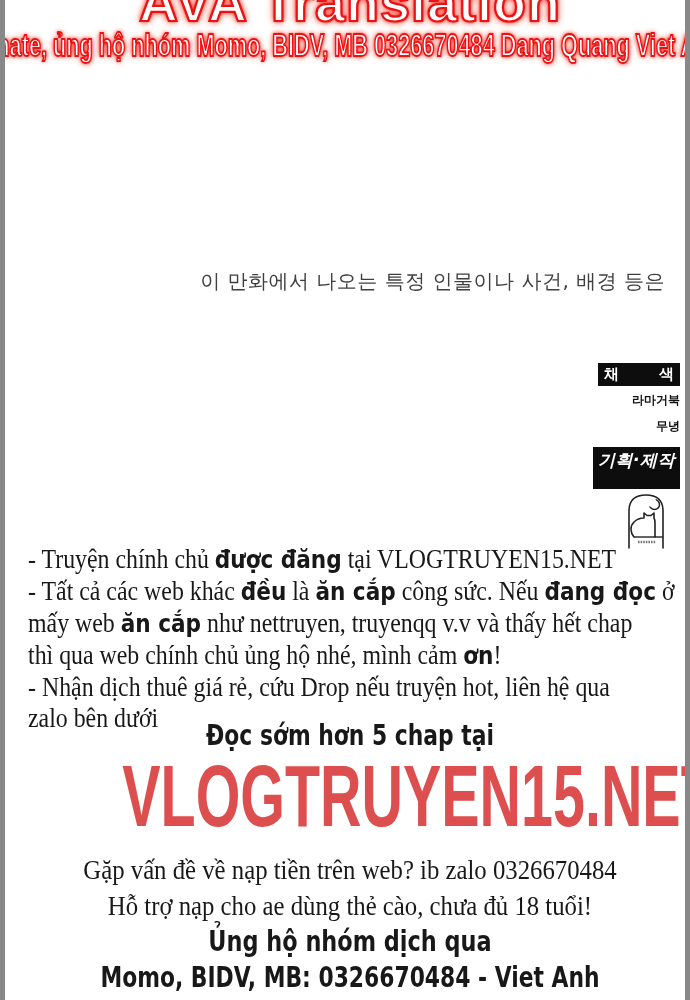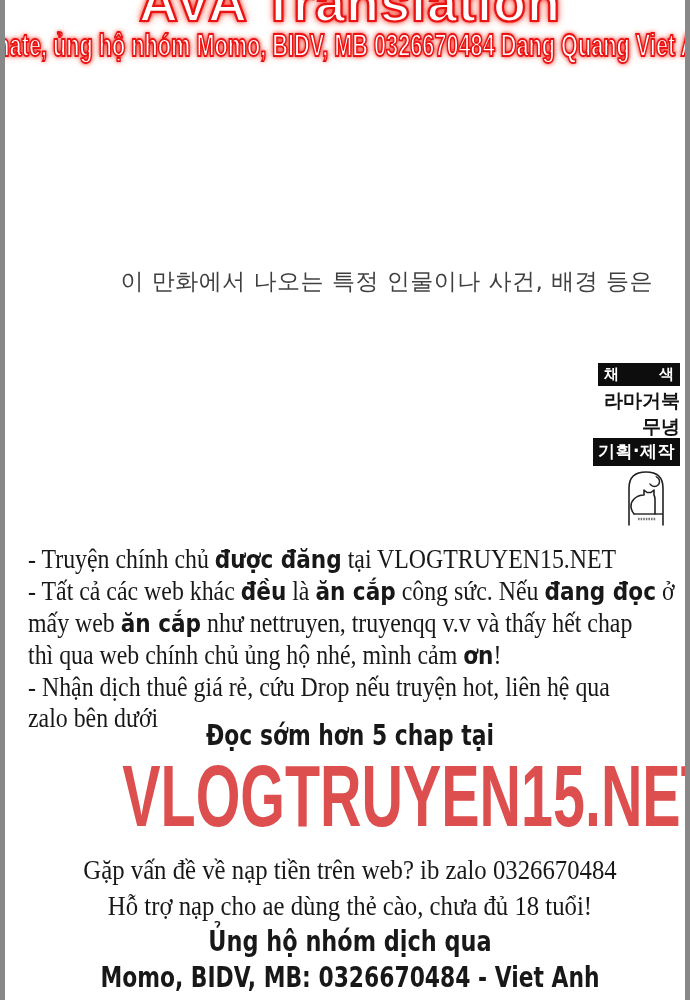--- a/index.html
+++ b/index.html
@@ -19,36 +19,36 @@
   .banner-donate{
     position:absolute; top:27px; left:50%;
     transform:translateX(-50%) scaleX(0.70);
     white-space:nowrap; font-weight:bold; font-size:31px; line-height:1.2;
     color:#fff;
     -webkit-text-stroke:1.8px var(--banner-red);
     text-shadow:0 0 2px var(--banner-red),0 0 5px var(--banner-red),0 0 8px var(--banner-glow);
   }
   
   .disclaimer{
-    position:absolute; top:267px; right:32px; text-align:right;
-    font-size:23px; line-height:29px; color:var(--disclaimer-gray);
+    position:absolute; top:267px; right:20px; text-align:right;
+    font-size:20px; line-height:29px; color:var(--disclaimer-gray);
     font-family:"DejaVu Sans",sans-serif; letter-spacing:0.5px;
   }
   
   .credits{
     position:absolute; top:363px; right:5px;
     display:flex; flex-direction:column; align-items:flex-end;
   }
   .badge{
     background:var(--badge-bg); color:#fff;
     font-family:"DejaVu Sans",sans-serif; font-weight:bold;
   }
   .badge1{width:70px; padding:2px 6px; font-size:15px; display:flex; justify-content:space-between;}
-  .cname{font-family:"DejaVu Sans",sans-serif; font-weight:bold; font-size:19px; line-height:24px; margin-top:2px; color:#121212;}
-  .badge2{margin-top:0; padding:2px 5px 3px; font-size:17px; letter-spacing:0.5px;}
+  .cname{font-family:"DejaVu Sans",sans-serif; font-weight:bold; font-size:12px; line-height:24px; margin-top:2px; color:#121212;}
+  .badge2{margin-top:9px; padding:2px 5px 17px; font-size:17px; letter-spacing:0.5px;font-style:italic;}
   .logo{margin-top:2px; margin-right:13px; width:42px; height:60px;}
   
   .notice{
     position:absolute; left:23px; top:544px;
     font-family:"Liberation Serif","DejaVu Serif",serif;
     font-size:26.5px; line-height:31px; color:var(--ink);
     transform:scaleX(0.90); transform-origin:left top; white-space:nowrap;
   }
   .notice .sub{font-family:"DejaVu Sans",sans-serif; font-weight:bold; font-size:24px;}
   .early{

